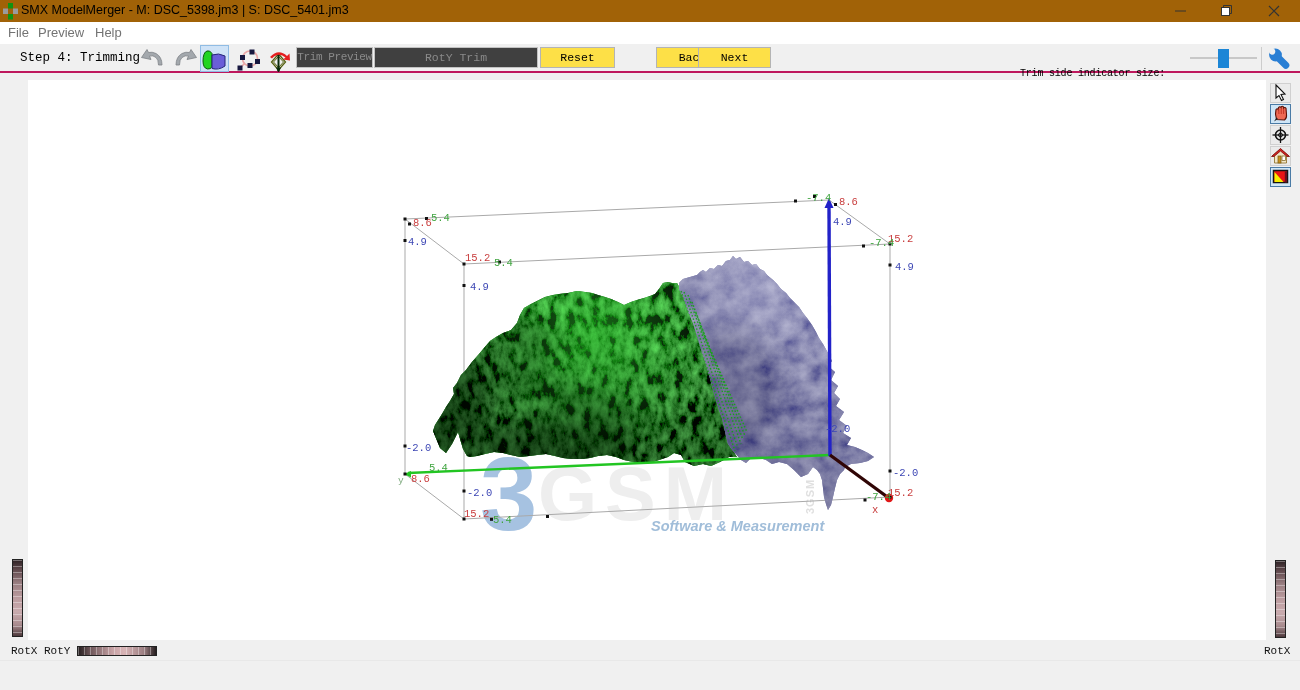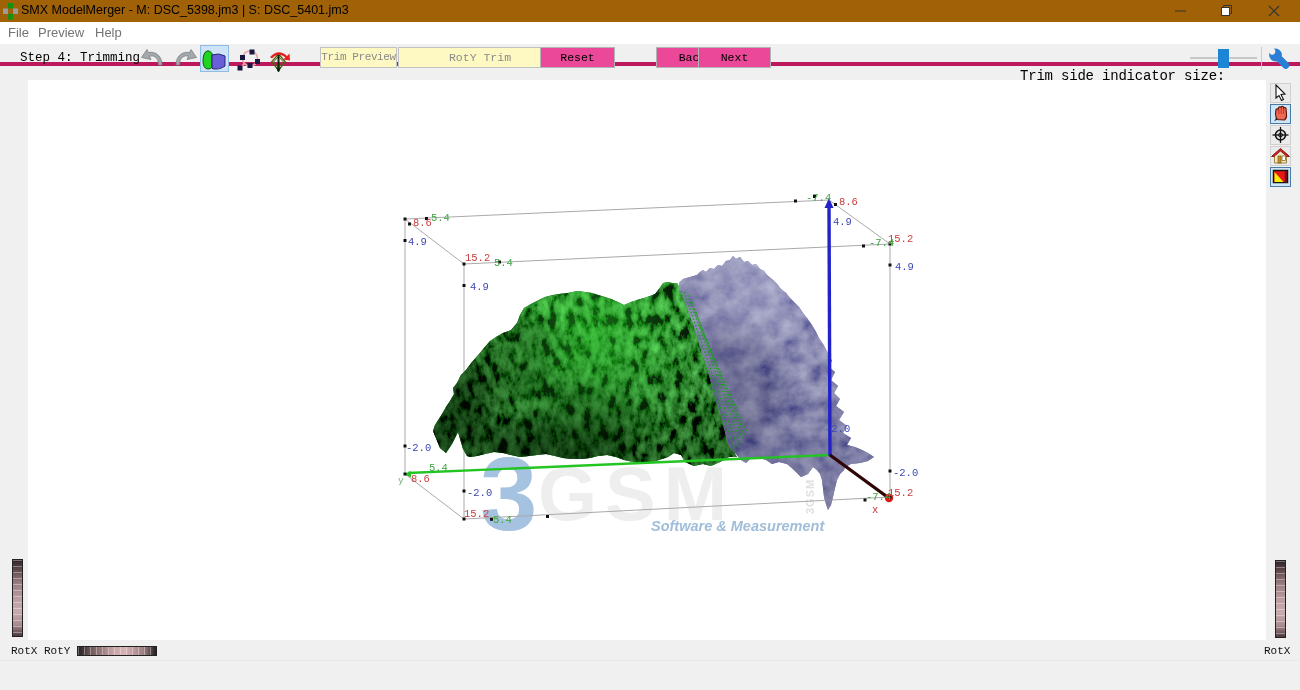--- a/index.html
+++ b/index.html
@@ -3,25 +3,25 @@
 <meta charset="utf-8">
 <style>
 html,body{margin:0;padding:0;width:1300px;height:690px;overflow:hidden;background:#f0f0f0;
   font-family:"Liberation Sans",sans-serif;}
 *{box-sizing:border-box;}
 .abs{position:absolute;}
 #titlebar{position:absolute;left:0;top:0;width:1300px;height:22px;background:#a16207;}
 #title-text{position:absolute;left:21px;top:3px;font-size:12.5px;color:#000;}
 #menubar{position:absolute;left:0;top:22px;width:1300px;height:22px;background:#ffffff;}
 .menu-item{position:absolute;top:3px;font-size:13px;color:#737373;}
-#toolbar{position:absolute;left:0;top:44px;width:1300px;height:22px;background:#f0f0f0;border-bottom:4px solid #be185d;}
+#toolbar{position:absolute;left:0;top:44px;width:1300px;height:29px;background:#f0f0f0;border-bottom:2px solid #be185d;}
 .mono{font-family:"Liberation Mono",monospace;}
-.tbtn{position:absolute;top:3px;height:21px;border:1px solid #b4b4b4;background:#ec4899;
+.tbtn{position:absolute;top:3px;height:21px;border:1px solid #b4b4b4;background:#fde047;
   font-family:"Liberation Mono",monospace;font-size:11.5px;color:#000;text-align:center;line-height:19px;white-space:nowrap;}
-.tbtn-dis{background:#fef9c3;border:1px solid #c2c2c2;color:#8a8a8a;margin-left:24px;}
+.tbtn-dis{background:#404040;border:1px solid #c2c2c2;color:#8a8a8a;}
 #viewport{position:absolute;left:28px;top:80px;width:1238px;height:560px;background:#ffffff;}
 .rtool{position:absolute;left:1270px;width:21px;height:20px;background:#ebebeb;border:1px solid #d0d0d0;}
 .rtool-sel{background:#cfe6f7;border:1px solid #4a7ba6;}
 .vslider{position:absolute;width:11px;height:78px;border:1px solid #222;
   background:linear-gradient(to bottom,#2e2225 0%,#5d464a 12%,#987d80 30%,#bb9c9f 50%,#c9abae 68%,#a98c8f 85%,#4e393c 100%);}
 .vslider:after{content:"";position:absolute;left:0;top:0;width:100%;height:100%;
   background:repeating-linear-gradient(to bottom,rgba(255,255,255,0.35) 0 1px,rgba(0,0,0,0) 1px 6px);}
 #hslider{position:absolute;left:77px;top:646px;width:80px;height:10px;border:1px solid #222;
   background:linear-gradient(to right,#241d1e 0%,#6b5457 15%,#c9a4a7 45%,#d8b4b6 60%,#9a7d80 85%,#241d1e 100%);}
 #hslider:after{content:"";position:absolute;left:0;top:0;width:100%;height:100%;
@@ -84,21 +84,21 @@
     <path d="M12.5,52.5 L17.5,58 L12.5,63.5 L7.5,58 Z" transform="translate(0,-42)" fill="none" stroke="#555f10" stroke-width="1"></path>
     <line x1="12.5" y1="8" x2="12.5" y2="25" stroke="#0a2a0a" stroke-width="2"></line>
     <path d="M12.5,27 L15,21.5 L10,21.5 Z" fill="#0a2a0a"></path>
     <path d="M4,11 Q12.5,2 21,10 L23.5,7.5 L24,14.5 L17,13.5 L19.5,11.5 Q12.5,5.5 6,12.5 Z" fill="#e51f1f"></path>
   </svg>
   <div class="tbtn tbtn-dis" style="left:296px;width:77px;font-size:11px;letter-spacing:-0.4px">Trim Preview</div>
   <div class="tbtn tbtn-dis" style="left:374px;width:164px">RotY Trim</div>
   <div class="tbtn" style="left:540px;width:75px">Reset</div>
   <div class="tbtn" style="left:656px;width:73px">Back</div>
   <div class="tbtn" style="left:698px;width:73px">Next</div>
-  <div class="mono" style="position:absolute;left:1020px;top:24px;font-size:14px;letter-spacing:-0.2px">Trim side indicator size:</div>
+  <div class="mono" style="position:absolute;left:1020px;top:24px;font-size:10px;letter-spacing:-0.2px">Trim side indicator size:</div>
   <svg class="abs" style="left:1185px;top:0" width="80" height="29">
     <line x1="5" y1="14" x2="72" y2="14" stroke="#c8c8c8" stroke-width="2"></line>
     <rect x="33" y="5" width="11" height="19" fill="#1c86d6"></rect>
   </svg>
   <div class="abs" style="left:1261px;top:3px;width:1px;height:23px;background:#cccccc"></div>
 
   <svg class="abs" style="left:1266px;top:2px" width="26" height="26">
     <circle cx="9.5" cy="9" r="6.4" fill="#2a7fd4"></circle>
     <path d="M13.5,13 L19.8,19.3" stroke="#2a7fd4" stroke-width="7" stroke-linecap="round"></path>
     <circle cx="6.2" cy="5.6" r="3.1" fill="#f0f0f0"></circle>

